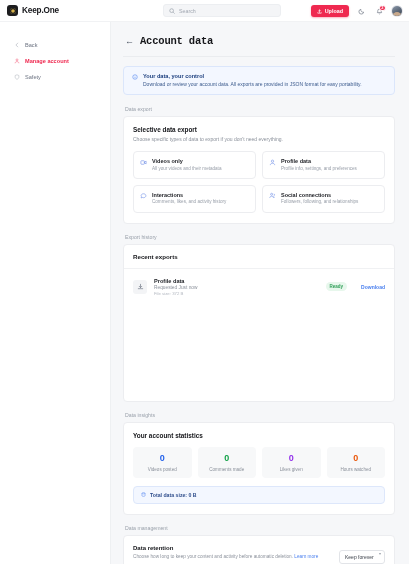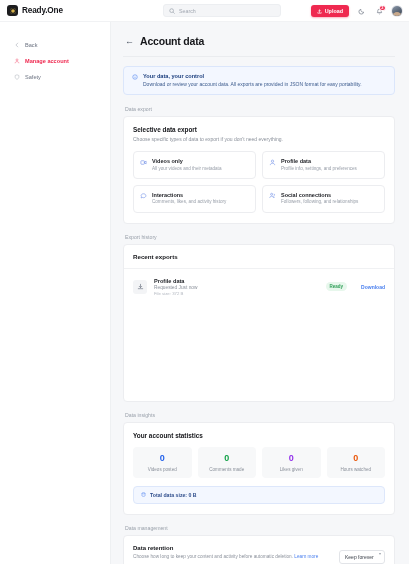--- a/index.html
+++ b/index.html
@@ -100,21 +100,21 @@
 
   .content {
     flex: 1; background: #f6f7f9;
     border-left: 1px solid #eef0f2;
     padding: 10px 14px 0 12px;
     overflow: hidden;
   }
 
   .page-head { display: flex; align-items: center; gap: 6px; padding: 3px 0 9px 2px; }
   .back-arrow { font-size: 9px; color: #4b5563; cursor: pointer; line-height: 1; }
-  .page-title { font-size: 10.5px; font-weight: 700; letter-spacing: -.2px; color: #15161a; }
+  .page-title { font-size: 10.5px; font-weight: 700; letter-spacing: -.2px; color: #15161a; font-family: Liberation Mono, monospace; }
 
   .divider { height: 1px; background: #eaecef; margin: 0 0 9px 0; }
 
   .info-banner {
     background: #f3f7ff; border: 1px solid #dbe6fb; border-radius: 4px;
     padding: 6px 8px; display: flex; gap: 5px; margin-bottom: 11px;
   }
   .info-ico { width: 6px; height: 6px; flex: 0 0 auto; margin-top: 1px; color: #4b80ef; }
   .info-title { font-size: 5.6px; font-weight: 700; color: #1c3f7e; margin-bottom: 2px; }
   .info-sub { font-size: 5px; color: #3c5b8d; line-height: 1.45; }
@@ -190,21 +190,21 @@
   .sel-wrap { position: relative; flex: 0 0 auto; }
   .sel-caret { position: absolute; right: 4px; top: 6px; font-size: 4px; color: #9aa0aa; pointer-events: none; }
   svg { display: block; }
 </style>
 </head>
 <body>
 
 <div class="topbar">
   <div class="brand">
     <div class="brand-logo"></div>
-    <span class="brand-name">Ready.One</span>
+    <span class="brand-name">Keep.One</span>
   </div>
 
   <div class="search-wrap">
     <span>
       <svg width="6" height="6" viewBox="0 0 16 16" fill="none" stroke="#a2a8b2" stroke-width="2">
         <circle cx="7" cy="7" r="5"></circle>
           <path d="M11 11l4 4"></path>
       </svg>
     </span>
     <input class="search-input" type="text" placeholder="Search" style="">

